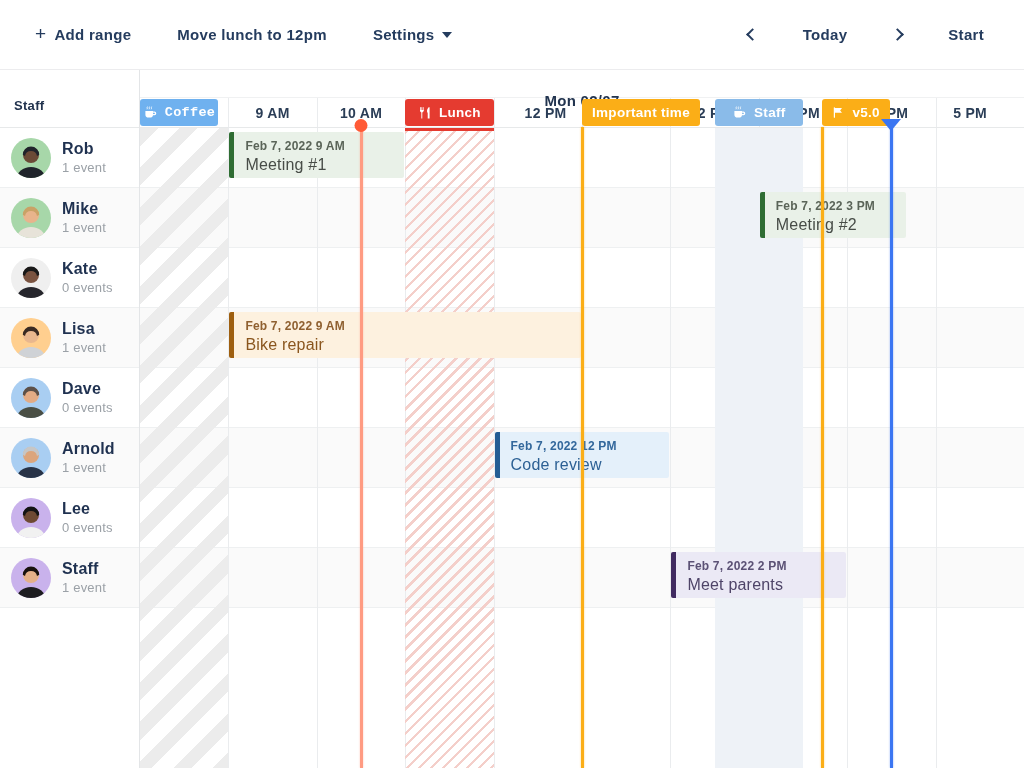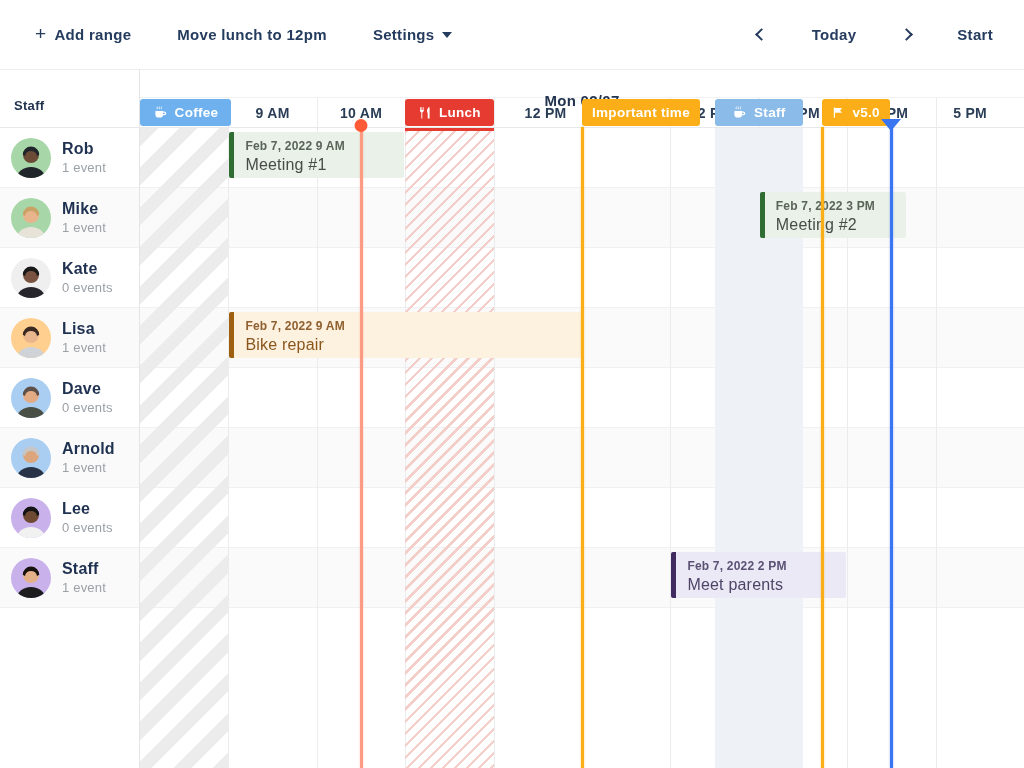--- a/index.html
+++ b/index.html
@@ -7,21 +7,21 @@
   body { font-family:"Liberation Sans", sans-serif; width:1024px; height:768px; overflow:hidden; }
   .app { position:relative; width:1024px; height:768px; background:#fff; overflow:hidden; }
 
   
   .toolbar { position:absolute; top:0; left:0; width:1024px; height:70px;
              display:flex; align-items:center; border-bottom:1px solid #ececee;
              color:#253c5e; font-size:15px; font-weight:700; letter-spacing:.3px; background:#fff; z-index:20;}
   .tb-btn { display:flex; align-items:center; gap:8px; cursor:pointer; background:none; border:none;
             color:#253c5e; font:inherit; letter-spacing:inherit; }
   .tb-left { display:flex; align-items:center; gap:46px; padding-left:35px; }
-  .tb-right { margin-left:auto; display:flex; gap:46px; padding-right:31px; }
+  .tb-right { margin-left:auto; display:flex; gap:46px; padding-right:40px; }
   .plus { font-size:19px; font-weight:400; line-height:1; margin-top:-2px; }
   .caret { width:0; height:0; border:5px solid transparent; border-top:6px solid #253c5e; margin-top:5px; }
   .chev { width:9px; height:9px; border-left:2.5px solid #253c5e; border-bottom:2.5px solid #253c5e; display:inline-block; }
   .chev.left  { transform:rotate(45deg); }
   .chev.right { transform:rotate(-135deg); }
 
   
   .staff-col { position:absolute; top:70px; left:0; width:140px; height:698px;
                background:#fff; border-right:1px solid #e3e5e7; z-index:10; }
   .staff-header { height:58px; display:flex; align-items:flex-end; padding:0 0 14px 14px;
@@ -306,33 +306,37 @@
         <div class="etitle" style="color: rgb(71, 76, 71);">Meeting #1</div>
       </div>
       <div class="event" style="left: 619.8px; width: 146px; top: 122px; background: rgb(233, 241, 232); border-left-color: rgb(47, 109, 51);">
         <div class="edate" style="color: rgb(90, 100, 88);">Feb 7, 2022 3 PM</div>
         <div class="etitle" style="color: rgb(71, 76, 71);">Meeting #2</div>
       </div>
       <div class="event" style="left: 89.4px; width: 351.6px; top: 242px; background: rgb(253, 241, 223); border-left-color: rgb(158, 95, 16);">
         <div class="edate" style="color: rgb(143, 96, 48);">Feb 7, 2022 9 AM</div>
         <div class="etitle" style="color: rgb(138, 86, 30);">Bike repair</div>
       </div>
+      <div class="event" style="left: 354.6px; width: 174.8px; top: 362px; background: rgb(228, 240, 250); border-left-color: rgb(36, 93, 148);">
+        <div class="edate" style="color: rgb(51, 104, 156);">Feb 7, 2022 12 PM</div>
+        <div class="etitle" style="color: rgb(44, 96, 148);">Code review</div>
+      </div>
       <div class="event" style="left: 531.4px; width: 174.8px; top: 482px; background: rgb(235, 233, 245); border-left-color: rgb(64, 42, 96);">
         <div class="edate" style="color: rgb(91, 81, 117);">Feb 7, 2022 2 PM</div>
         <div class="etitle" style="color: rgb(78, 68, 104);">Meet parents</div>
       </div>
       <div class="vrange" style="left: 219.5px; background: rgb(255, 155, 130); box-shadow: rgba(255, 155, 130, 0.6) 0px 0px 2px;">
         <div class="dot" style="background: rgb(255, 90, 54);"></div>
       </div>
       <div class="vrange" style="left: 440.5px; background: rgb(251, 174, 23); box-shadow: rgba(251, 174, 23, 0.6) 0px 0px 2px;"></div>
       <div class="vrange" style="left: 680.948px; background: rgb(251, 174, 23); box-shadow: rgba(251, 174, 23, 0.6) 0px 0px 2px;"></div>
       <div class="vrange" style="left: 749.9px; background: rgb(59, 118, 242); box-shadow: rgba(59, 118, 242, 0.6) 0px 0px 2px;">
         <div class="tri" style="border-top-color: rgb(59, 118, 242); border-top-width: 12px;"></div>
       </div>
-      <div class="chip" style="background: rgb(111, 177, 239); left: 0px; width: 91px; padding: 0px 7px;">
+      <div class="chip" style="background: rgb(111, 177, 239); left: 0px; width: 78px; padding: 0px 7px; font-family: Liberation Mono, monospace;">
         <span style="display: flex;">
           <svg viewBox="0 0 20 20" width="15" height="15">
             <g fill="#fff">
               <path d="M3.2 8h10.2v4.6a4.2 4.2 0 0 1-4.2 4.2H7.4a4.2 4.2 0 0 1-4.2-4.2z"></path>
               <path d="M13.4 8.8h1.9a2.4 2.4 0 1 1 0 4.8h-1.9v-1.7h1.8a.74.74 0 0 0 0-1.48h-1.8z"></path>
             </g>
             <g stroke="#fff" stroke-width="1.2" stroke-linecap="round" fill="none">
               <path d="M5.6 2.6c-.7.9.7 1.4 0 2.6"></path>
               <path d="M8.4 2.6c-.7.9.7 1.4 0 2.6"></path>
               <path d="M11.2 2.6c-.7.9.7 1.4 0 2.6"></path>

